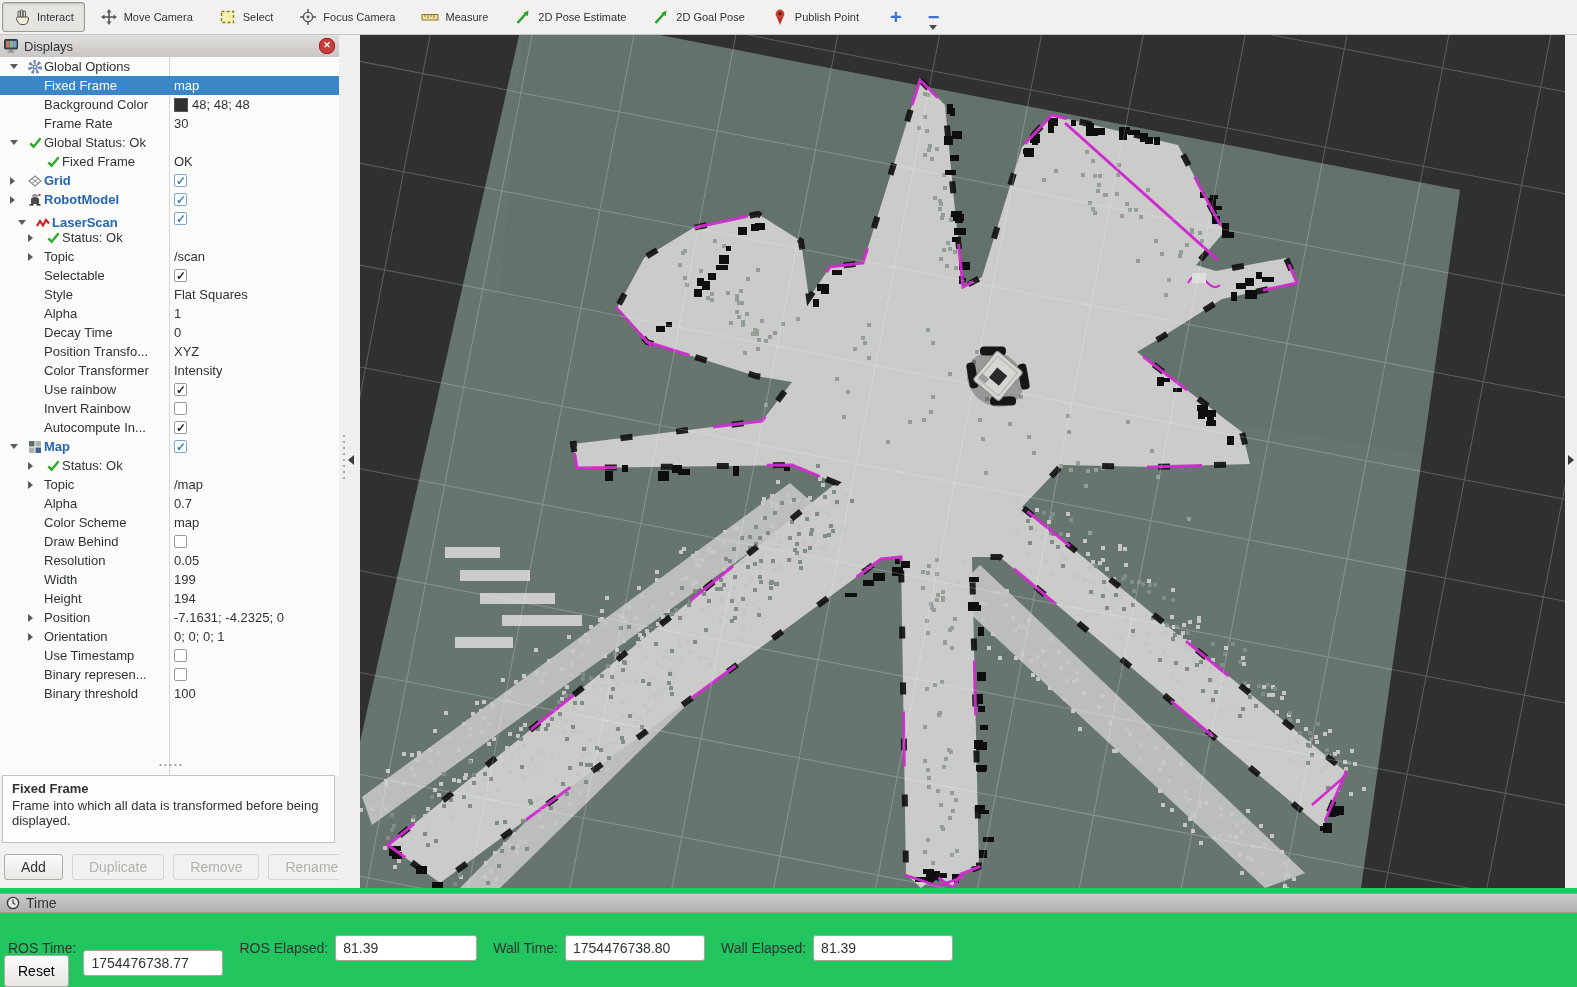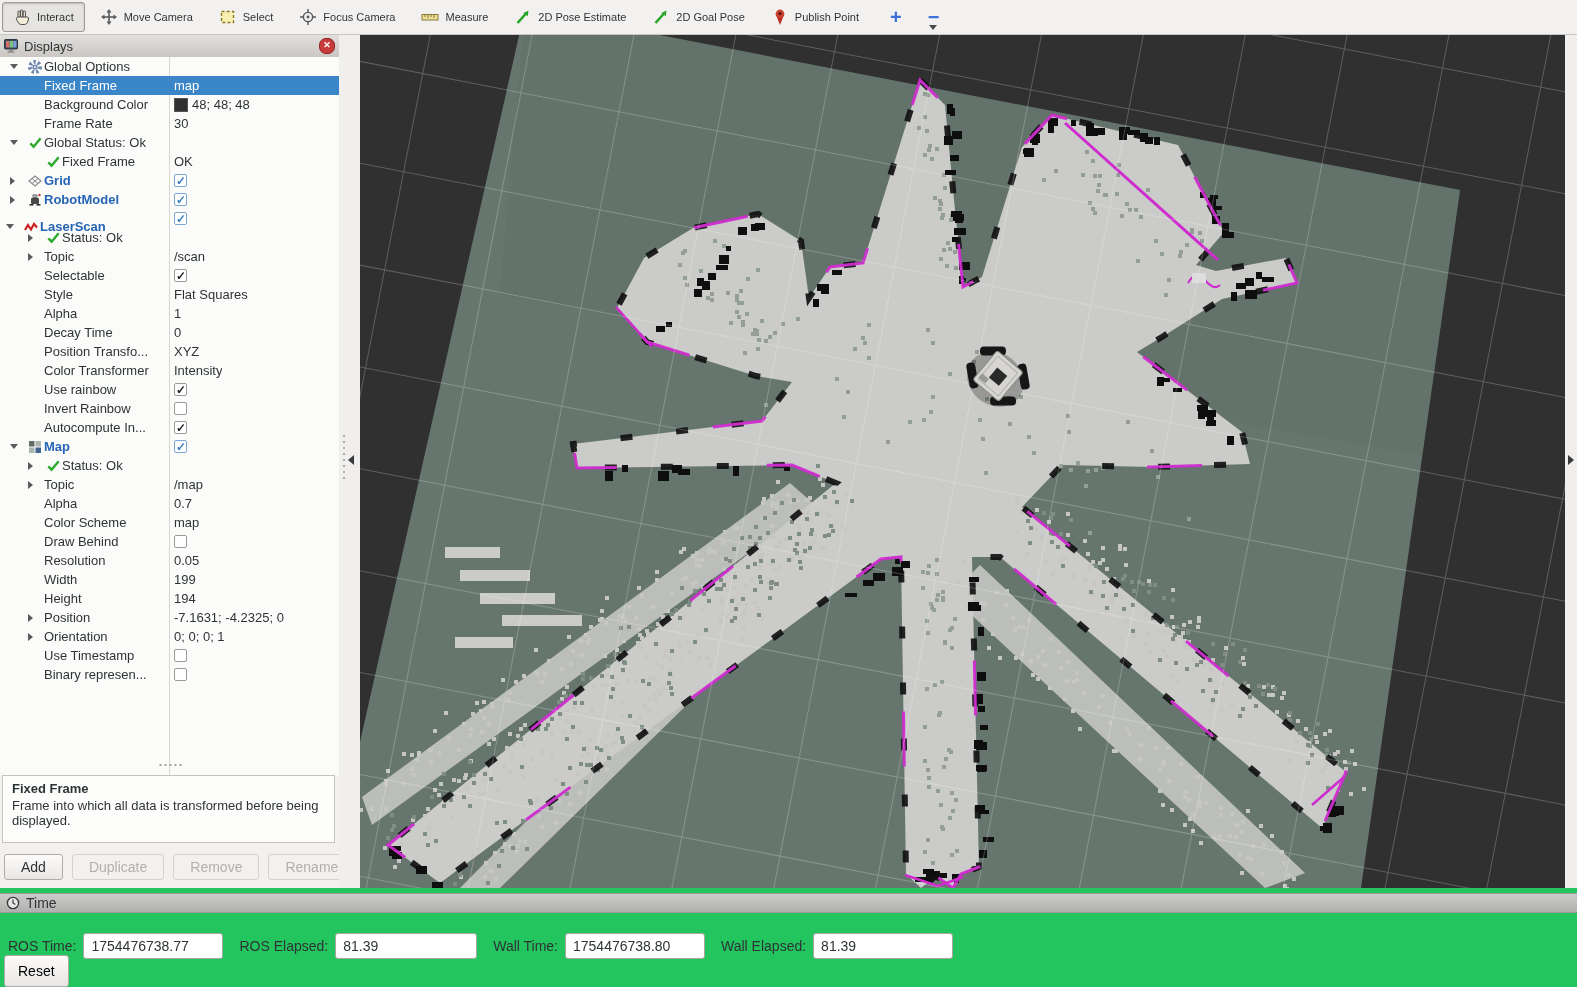--- a/index.html
+++ b/index.html
@@ -16,21 +16,21 @@
   .overflow-arrow{width:0;height:0;border-left:4px solid transparent;border-right:4px solid transparent;border-top:5px solid #4a4a4a;position:absolute;right:640px;bottom:4px;}
   
   .left-panel{position:absolute;left:0;top:35px;width:339px;height:853px;background:#f2f1f0;box-sizing:border-box;}
   .panel-title{height:22px;background:linear-gradient(#e2e0de,#c9c6c3);border-bottom:1px solid #a8a5a1;
                display:flex;align-items:center;padding:0 4px;font-size:13px;gap:5px;}
   .panel-title .grow{flex:1;}
   .closebtn{width:14px;height:14px;border-radius:7px;background:#c83c3c;border:1px solid #8e2323;color:#fff;
             font-size:9px;line-height:12px;text-align:center;font-weight:bold;}
   .tree{position:absolute;left:0;top:22px;width:339px;height:719px;background:#fbfbfa;overflow:hidden;}
   .colline{position:absolute;left:169px;top:0;bottom:0;width:1px;background:#dad7d3;}
-  .trow{position:relative;height:19px;display:flex;font-size:13px;line-height:19px;white-space:nowrap;}
+  .trow{position:relative;height:19px;display:flex;align-items:center;font-size:13px;line-height:19px;white-space:nowrap;}
   .trow.sel{background:#3a86c8;color:#fff;}
   .tname{display:flex;align-items:center;height:19px;overflow:hidden;flex:0 0 170px;box-sizing:border-box;}
   .tval{display:flex;align-items:center;height:19px;padding-left:4px;gap:4px;overflow:hidden;}
   .expzone{width:20px;flex:0 0 20px;display:flex;align-items:center;justify-content:flex-start;padding-left:4px;box-sizing:border-box;}
   .exp-r{width:0;height:0;border-top:4px solid transparent;border-bottom:4px solid transparent;border-left:5px solid #5a5a5a;}
   .exp-d{width:0;height:0;border-left:4px solid transparent;border-right:4px solid transparent;border-top:5px solid #5a5a5a;}
   .rowicon{width:18px;flex:0 0 18px;height:16px;display:flex;align-items:center;justify-content:center;}
   .bblue{color:#2565b4;font-weight:bold;}
   .cbox{width:13px;height:13px;background:#fff;border:1px solid #9a9a9a;border-radius:2px;position:relative;box-sizing:border-box;}
   .cbox.blue{border-color:#7ba7d0;}
@@ -53,21 +53,21 @@
   .arr-r{position:absolute;left:3px;top:420px;width:0;height:0;border-top:5px solid transparent;border-bottom:5px solid transparent;border-left:6px solid #3a3a3a;}
   .handledots{position:absolute;left:3px;top:398px;width:4px;height:46px;
               background:radial-gradient(circle,#aaa 1px,transparent 1.2px);background-size:4px 6px;}
   
   .viewport{position:absolute;left:360px;top:35px;width:1205px;height:853px;background:#303030;}
   
   .time-panel{position:absolute;left:0;top:888px;width:1577px;height:99px;background:#22c55e;}
   .time-title{position:absolute;left:0;top:5px;width:1577px;height:20px;background:linear-gradient(#cbcbca,#b1b0af);
               border-top:1px solid #9d9c9a;border-bottom:1px solid #9d9c9a;display:flex;align-items:center;gap:6px;
               padding-left:6px;box-sizing:border-box;font-size:14px;}
-  .time-fields{position:absolute;left:8px;top:45px;display:flex;align-items:center;font-size:14px;}
+  .time-fields{position:absolute;left:8px;top:31px;display:flex;align-items:center;font-size:14px;}
   .time-fields label{margin-right:7px;}
   .tinput{height:26px;border:1px solid #a9a6a2;border-radius:3px;background:#fff;font-size:14px;
           font-family:"Liberation Sans",sans-serif;padding:0 7px;box-sizing:border-box;margin-right:16px;color:#2e3436;}
   .resetbtn{position:absolute;left:4px;top:67px;height:32px;padding:0 13px;font-size:14px;
             border:1px solid #b0ada9;border-radius:3px;background:linear-gradient(#fcfbfa,#e9e7e4);}
 </style>
 </head>
 <body>
 
 <div class="toolbar" id="toolbar">
@@ -286,21 +286,21 @@
           </span>
           <span class="bblue">RobotModel</span>
         </div>
         <div class="tval">
           <span class="cbox blue">
             <span class="chk">✓</span>
           </span>
         </div>
       </div>
       <div class="trow">
-        <div class="tname" style="padding-left: 2px; margin-top: 8px;">
+        <div class="tname" style="padding-left: 14px; margin-top: 8px;">
           <span class="expzone">
             <span class="exp-d"></span>
           </span>
           <span class="rowicon">
             <svg width="16" height="16" viewBox="0 0 16 16">
               <path d="M2 11 L5 6 L8 10.5 L11 5 L14 8.5" stroke="#cc2222" stroke-width="2.2" fill="none"></path>
             </svg>
           </span>
           <span class="bblue">LaserScan</span>
         </div>
@@ -553,20 +553,29 @@
           <span class="cbox"></span>
         </div>
       </div>
       <div class="trow">
         <div class="tname" style="padding-left: 24px;">
           <span class="expzone"></span>
           <span class="">Binary represen...</span>
         </div>
         <div class="tval">
           <span class="cbox"></span>
+        </div>
+      </div>
+      <div class="trow">
+        <div class="tname" style="padding-left: 24px;">
+          <span class="expzone"></span>
+          <span class="">Binary threshold</span>
+        </div>
+        <div class="tval">
+          <span>100</span>
         </div>
       </div>
     </div>
   <div class="splitdots"></div>
   <div class="helpbox">
     <b>Fixed Frame</b>
     <span>Frame into which all data is transformed before being displayed.</span>
   </div>
   <div class="dbuttons" id="dbuttons">
       <button class="pbtn">Add</button>
@@ -1804,21 +1813,21 @@
     <span class="ticon" style="width:14px;height:14px">
         <svg width="14" height="14" viewBox="0 0 14 14">
           <circle cx="7" cy="7" r="5.6" fill="#e8e8e8" stroke="#3a3a3a" stroke-width="1.4"></circle>
           <path d="M7 3.6 V7 L9.3 8.4" stroke="#3a3a3a" stroke-width="1.2" fill="none"></path>
         </svg>
       </span>
     <span>Time</span>
   </div>
   <div class="time-fields" id="timefields">
       <label>ROS Time:</label>
-      <input class="tinput" value="1754476738.77" style="width: 140px;">
+      <input class="tinput" value="1754476738.77" style="width: 140px; margin-top: 31px;">
       <label>ROS Elapsed:</label>
       <input class="tinput" value="81.39" style="width: 142px;">
       <label>Wall Time:</label>
       <input class="tinput" value="1754476738.80" style="width: 140px;">
       <label>Wall Elapsed:</label>
       <input class="tinput" value="81.39" style="width: 140px;">
     </div>
   <button class="resetbtn">Reset</button>
 </div>
 

